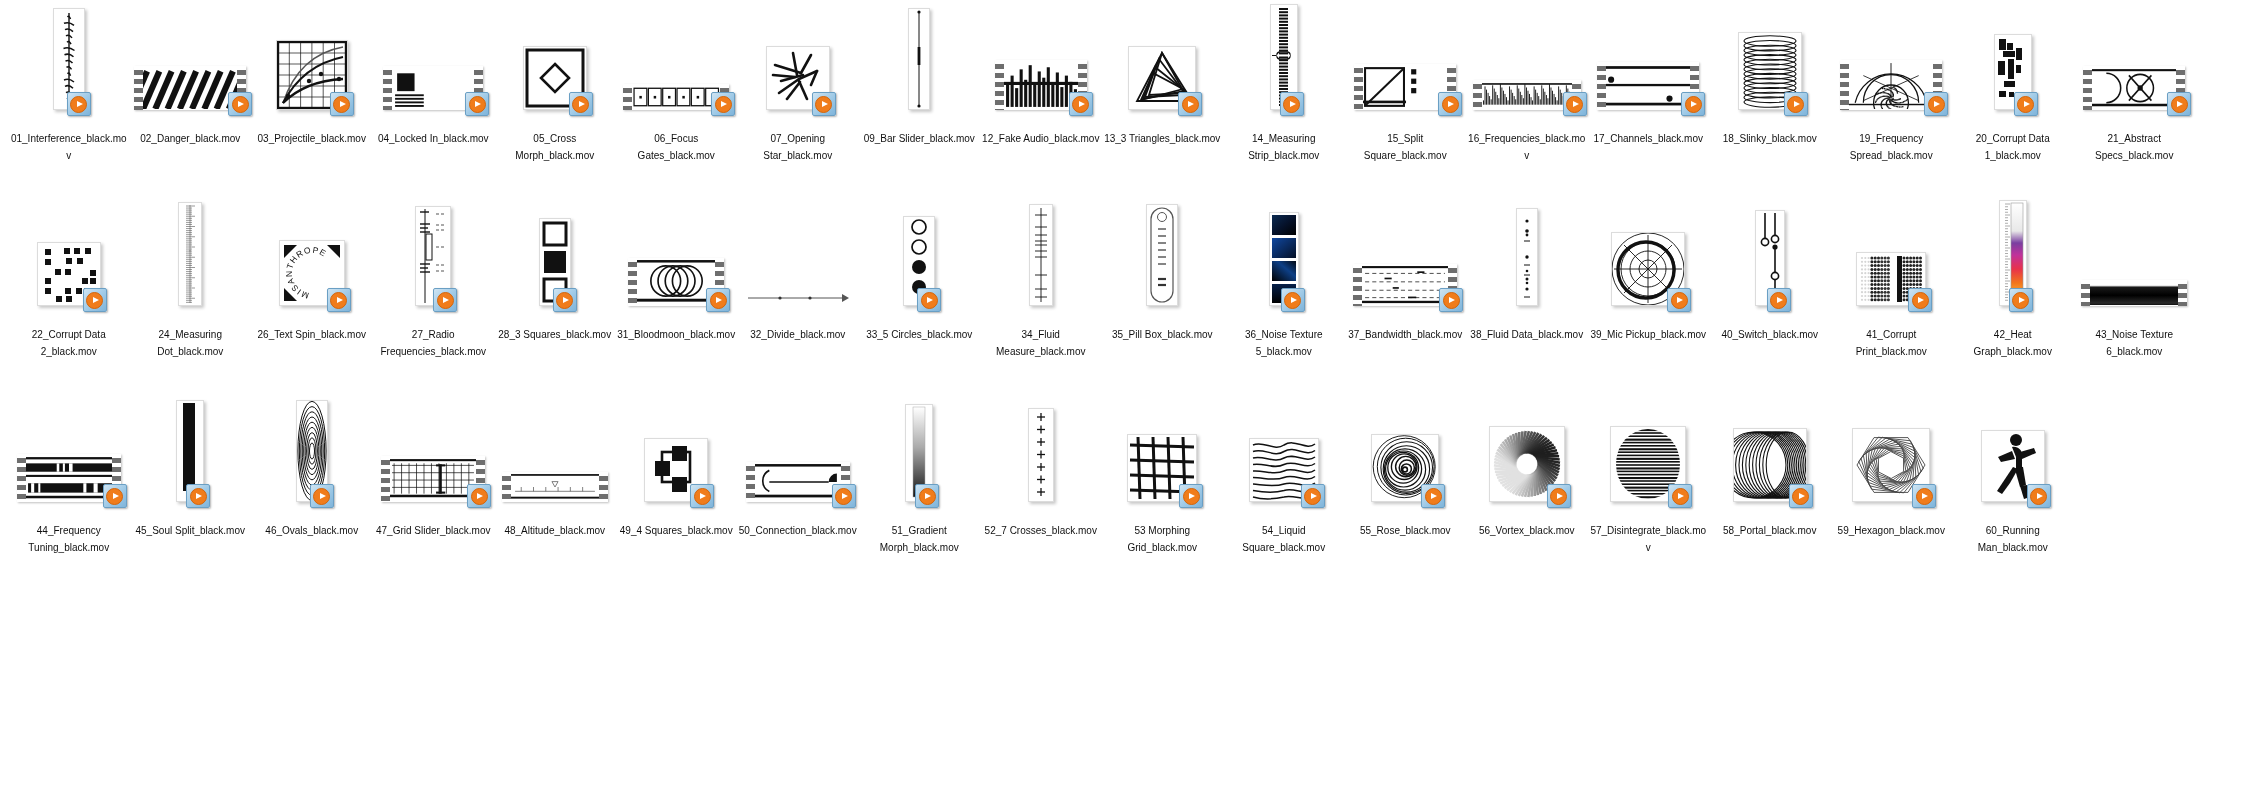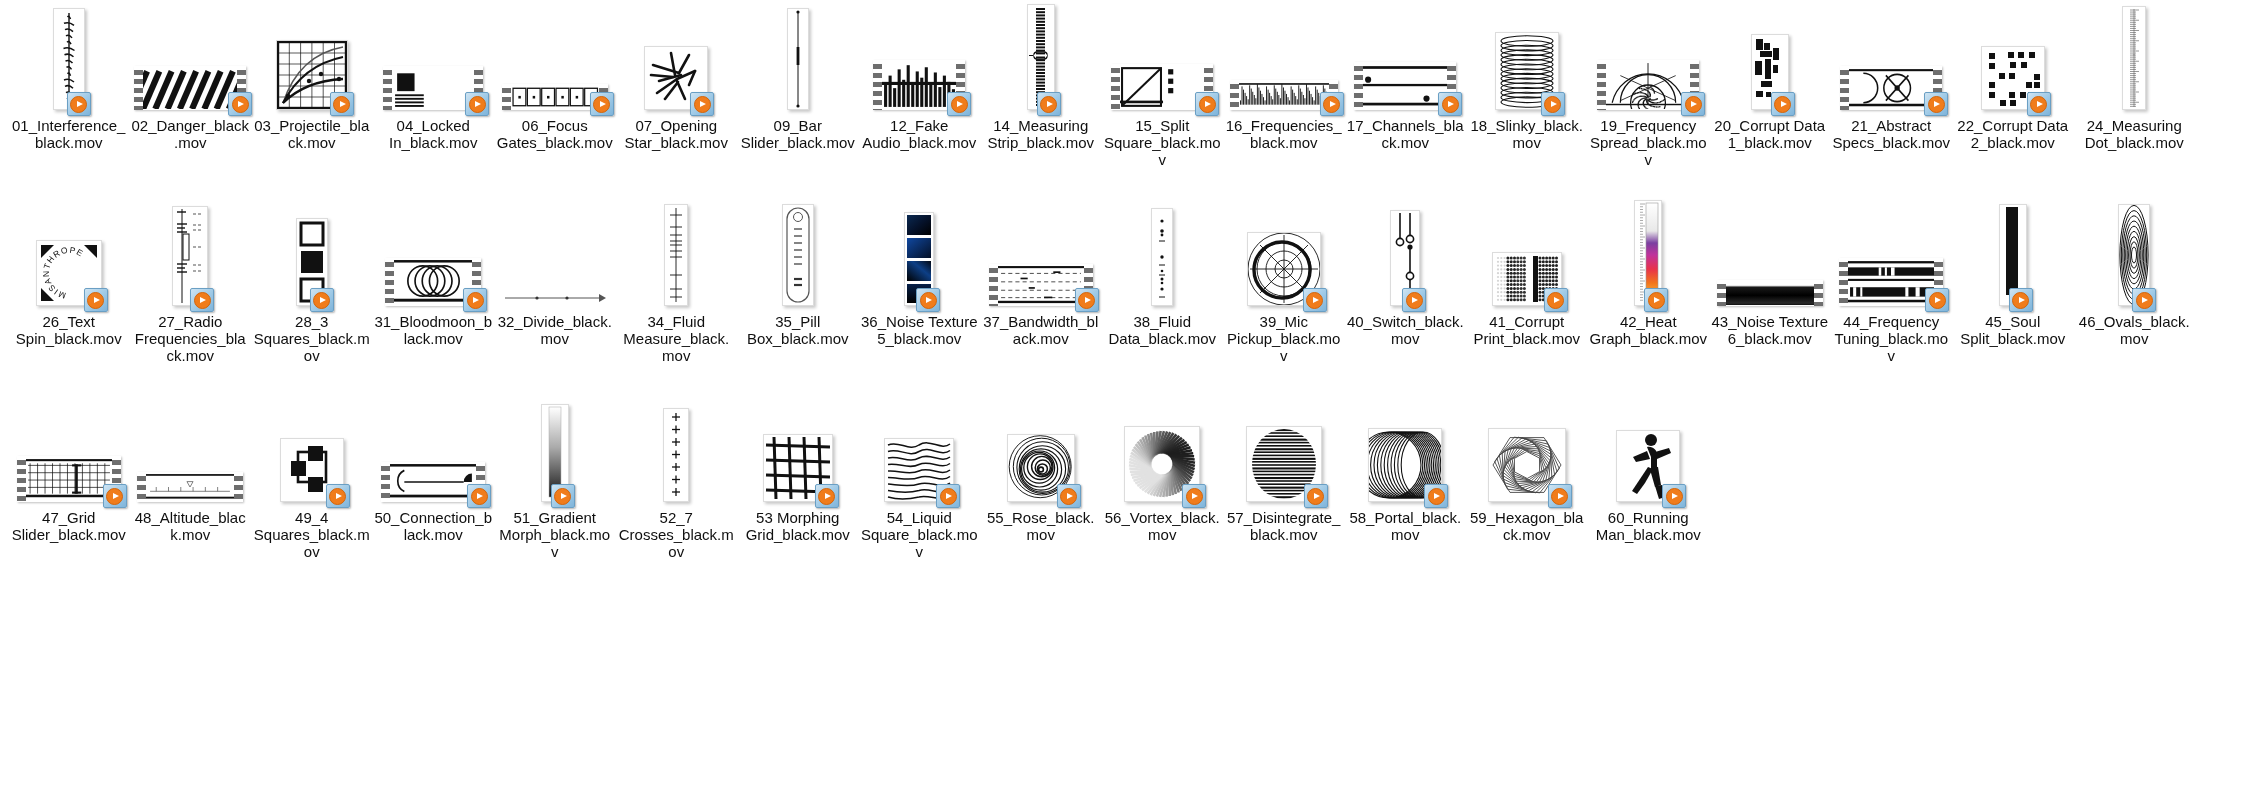--- a/index.html
+++ b/index.html
@@ -112,24 +112,24 @@
   }
   .play-badge .tri {
     width: 0; height: 0;
     border-left: 6px solid #ffffff;
     border-top: 3.5px solid transparent;
     border-bottom: 3.5px solid transparent;
     margin-left: 2px;
   }
 
   .file-label {
-    margin-top: 7px;
+    margin-top: 20px;
     width: 118px;
     text-align: center;
-    font-size: 15px;
+    font-size: 10px;
     line-height: 17px;
     color: #0f0f0f;
     word-break: break-word;
     overflow-wrap: anywhere;
     font-family: "Liberation Sans", sans-serif;
   }
   svg { display: block; }
 </style>
 </head>
 <body>
@@ -245,20 +245,38 @@
             </div>
           </div>
           <div class="play-badge">
             <span class="circ">
               <span class="tri"></span>
             </span>
           </div>
         </div>
       </div>
       <div class="file-label">04_Locked In_black.mov</div>
+    </div>
+    <div class="file-item">
+      <div class="thumb-wrap">
+        <div class="thumb">
+          <div class="card">
+            <svg width="62" height="62" viewBox="0 0 62 62">
+              <rect x="3" y="3" width="56" height="56" fill="#fff" stroke="#111" stroke-width="3"></rect>
+              <path d="M31 17 L45 31 L31 45 L17 31 Z" fill="none" stroke="#111" stroke-width="2.6"></path>
+            </svg>
+          </div>
+          <div class="play-badge">
+            <span class="circ">
+              <span class="tri"></span>
+            </span>
+          </div>
+        </div>
+      </div>
+      <div class="file-label">05_Cross Morph_black.mov</div>
     </div>
     <div class="file-item">
       <div class="thumb-wrap">
         <div class="thumb">
           <div class="film" style="width: 106px; height: 26px;">
             <div class="film-inner">
               <svg width="100%" height="100%" viewBox="0 0 86 22" preserveAspectRatio="none">
                 <rect width="86" height="22" fill="#fff"></rect>
                 <g>
                   <rect x="2" y="3" width="12.5" height="16" fill="#fff" stroke="#111" stroke-width="1.2"></rect>
@@ -369,20 +387,44 @@
             </div>
           </div>
           <div class="play-badge">
             <span class="circ">
               <span class="tri"></span>
             </span>
           </div>
         </div>
       </div>
       <div class="file-label">12_Fake Audio_black.mov</div>
+    </div>
+    <div class="file-item">
+      <div class="thumb-wrap">
+        <div class="thumb">
+          <div class="card">
+            <svg width="66" height="62" viewBox="0 0 66 62">
+              <rect width="66" height="62" fill="#fff"></rect>
+              <g fill="none" stroke="#111" stroke-width="1.8">
+                <path d="M33 6 L8 54 L60 54 Z"></path>
+                <path d="M33 6 L20 48 L58 46 Z"></path>
+                <path d="M26 20 L14 52 L56 44 Z"></path>
+                <path d="M30 12 L16 50 L57 48 Z"></path>
+                <path d="M24 26 L12 53 L54 42 Z"></path>
+              </g>
+            </svg>
+          </div>
+          <div class="play-badge">
+            <span class="circ">
+              <span class="tri"></span>
+            </span>
+          </div>
+        </div>
+      </div>
+      <div class="file-label">13_3 Triangles_black.mov</div>
     </div>
     <div class="file-item">
       <div class="thumb-wrap">
         <div class="thumb">
           <div class="card">
             <svg width="26" height="104" viewBox="0 0 26 104">
               <rect width="26" height="104" fill="#fff"></rect>
               <rect x="8" y="3" width="9" height="98" fill="#111"></rect>
               <rect x="8" y="5" width="9" height="1.2" fill="#fff"></rect>
               <rect x="8" y="8.2" width="9" height="1.2" fill="#fff"></rect>
@@ -1002,20 +1044,41 @@
               <rect width="104" height="16" fill="#fff"></rect>
               <line x1="2" y1="8" x2="96" y2="8" stroke="#555" stroke-width="1"></line>
               <path d="M96 4 L103 8 L96 12 Z" fill="#555"></path>
               <circle cx="34" cy="8" r="1.6" fill="#333"></circle>
               <circle cx="64" cy="8" r="1.6" fill="#333"></circle>
             </svg>
           </div>
         </div>
       </div>
       <div class="file-label">32_Divide_black.mov</div>
+    </div>
+    <div class="file-item">
+      <div class="thumb-wrap">
+        <div class="thumb">
+          <div class="card">
+            <svg width="30" height="88" viewBox="0 0 30 88">
+              <rect width="30" height="88" fill="#fff"></rect>
+              <circle cx="15" cy="10" r="7" fill="none" stroke="#111" stroke-width="1.7"></circle>
+              <circle cx="15" cy="30" r="7" fill="none" stroke="#111" stroke-width="1.7"></circle>
+              <circle cx="15" cy="50" r="7" fill="#111"></circle>
+              <circle cx="15" cy="70" r="7" fill="#111"></circle>
+            </svg>
+          </div>
+          <div class="play-badge">
+            <span class="circ">
+              <span class="tri"></span>
+            </span>
+          </div>
+        </div>
+      </div>
+      <div class="file-label">33_5 Circles_black.mov</div>
     </div>
     <div class="file-item">
       <div class="thumb-wrap">
         <div class="thumb">
           <div class="card">
             <svg width="22" height="100" viewBox="0 0 22 100">
               <rect width="22" height="100" fill="#fff"></rect>
               <line x1="11" y1="3" x2="11" y2="97" stroke="#111" stroke-width="0.9"></line>
               <line x1="5" y1="10" x2="17" y2="10" stroke="#111" stroke-width="0.9"></line>
               <line x1="5" y1="22" x2="17" y2="22" stroke="#111" stroke-width="0.9"></line>

